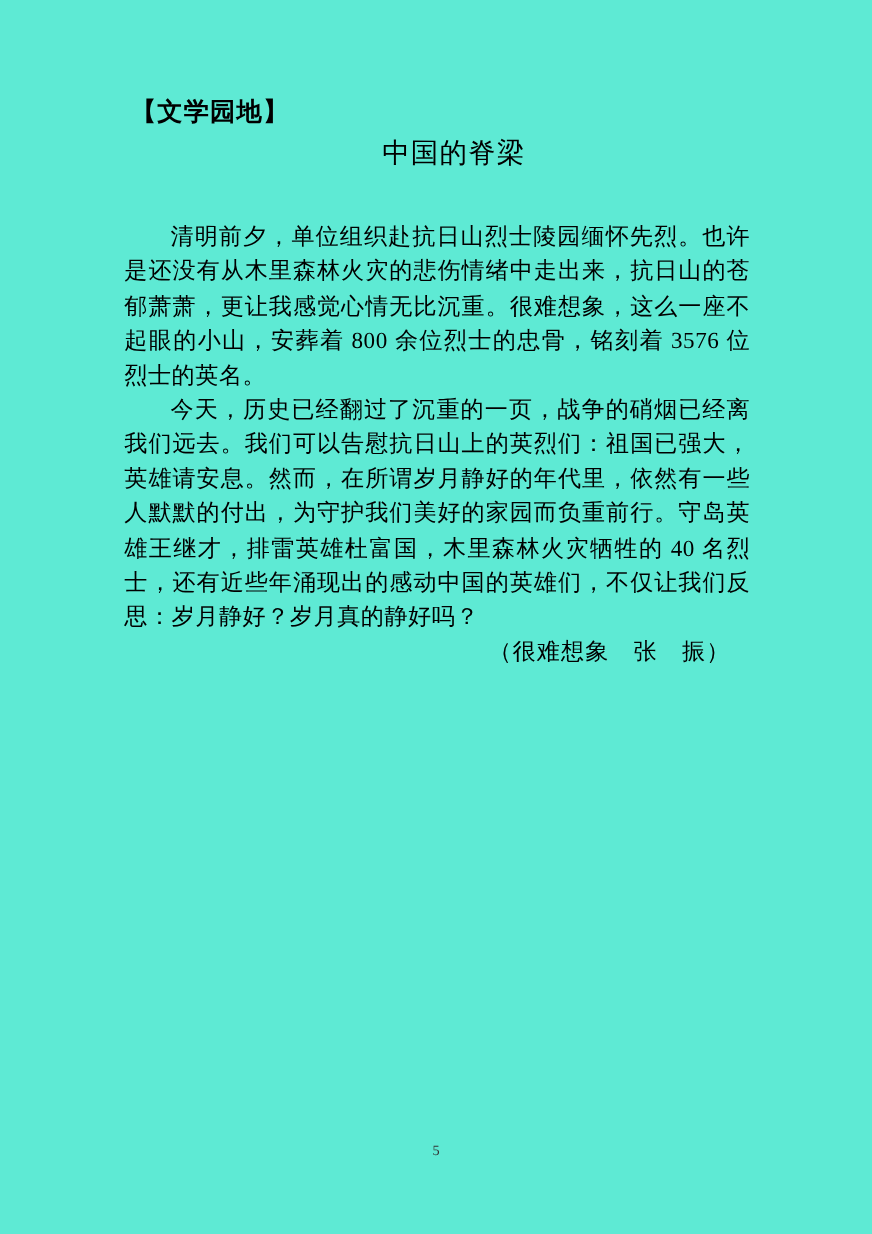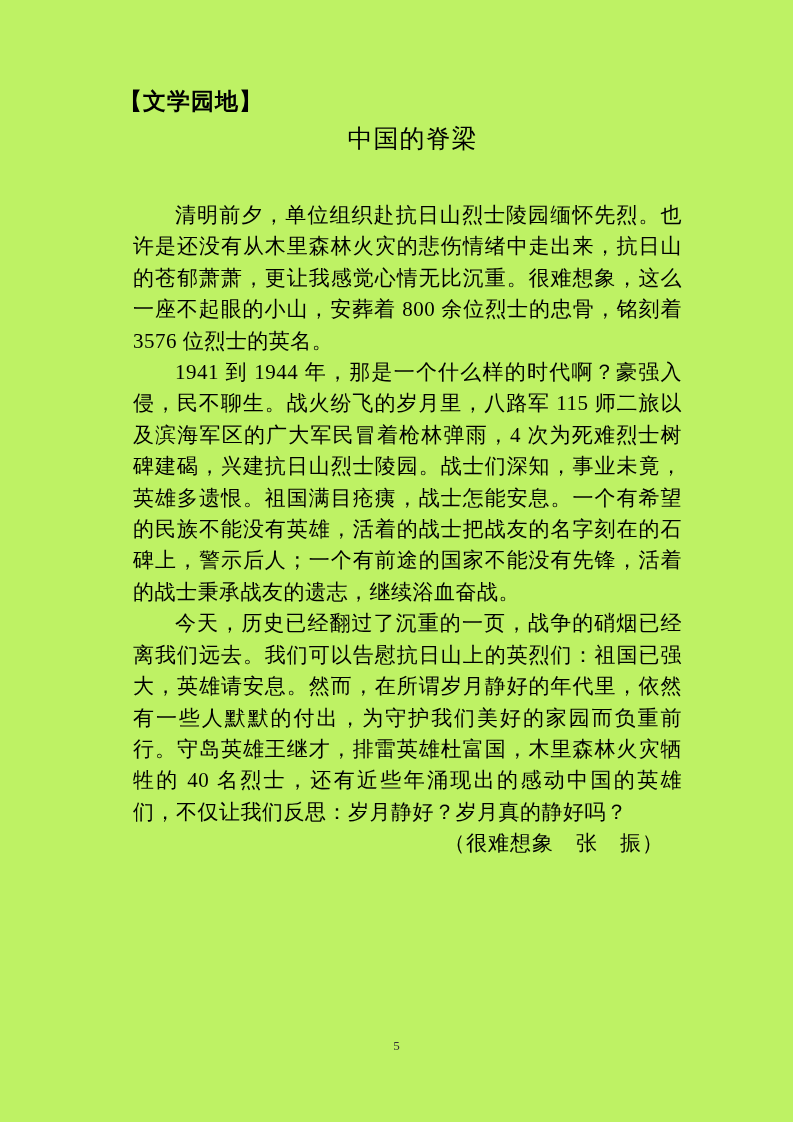--- a/index.html
+++ b/index.html
@@ -4,21 +4,21 @@
 <style>
   * { margin: 0; padding: 0; box-sizing: border-box; }
   html, body {
     background: #ffffff;
     font-family: "Liberation Serif", serif;
   }
   .page {
     position: relative;
     width: 793px;
     height: 1122px;
-    background: #bef264;
+    background: #5eead4;
     color: #000000;
     overflow: hidden;
   }
   .section-header {
     position: absolute;
     left: 119px;
     top: 86px;
     font-family: "Liberation Serif", serif;
     font-weight: bold;
     font-size: 23px;
@@ -45,21 +45,20 @@
     width: 569px;
     font-family: "Liberation Serif", serif;
     font-size: 21px;
     line-height: 31.4px;
     color: #000000;
   }
   .article-body p {
     text-indent: 2em;
     text-align: justify;
     letter-spacing: 0.5px;
-    margin-left: 20px;
   }
   .byline {
     text-align: right;
     padding-right: 18px;
     letter-spacing: 1px;
     white-space: nowrap;
   }
   .page-number {
     position: absolute;
     left: 0;
@@ -75,20 +74,19 @@
 <body>
 
 <div class="page">
 
   <div class="section-header">【文学园地】</div>
 
   <h1 class="article-title">中国的脊梁</h1>
 
   <div class="article-body">
     <p>清明前夕，单位组织赴抗日山烈士陵园缅怀先烈。也许是还没有从木里森林火灾的悲伤情绪中走出来，抗日山的苍郁萧萧，更让我感觉心情无比沉重。很难想象，这么一座不起眼的小山，安葬着 800 余位烈士的忠骨，铭刻着 3576 位烈士的英名。</p>
-    <p>1941 到 1944 年，那是一个什么样的时代啊？豪强入侵，民不聊生。战火纷飞的岁月里，八路军 115 师二旅以及滨海军区的广大军民冒着枪林弹雨，4 次为死难烈士树碑建碣，兴建抗日山烈士陵园。战士们深知，事业未竟，英雄多遗恨。祖国满目疮痍，战士怎能安息。一个有希望的民族不能没有英雄，活着的战士把战友的名字刻在的石碑上，警示后人；一个有前途的国家不能没有先锋，活着的战士秉承战友的遗志，继续浴血奋战。</p>
     <p>今天，历史已经翻过了沉重的一页，战争的硝烟已经离我们远去。我们可以告慰抗日山上的英烈们：祖国已强大，英雄请安息。然而，在所谓岁月静好的年代里，依然有一些人默默的付出，为守护我们美好的家园而负重前行。守岛英雄王继才，排雷英雄杜富国，木里森林火灾牺牲的 40 名烈士，还有近些年涌现出的感动中国的英雄们，不仅让我们反思：岁月静好？岁月真的静好吗？</p>
     <div class="byline">（很难想象　张　振）</div>
   </div>
 
   <div class="page-number">5</div>
 
 </div>
 
 </body></html>

